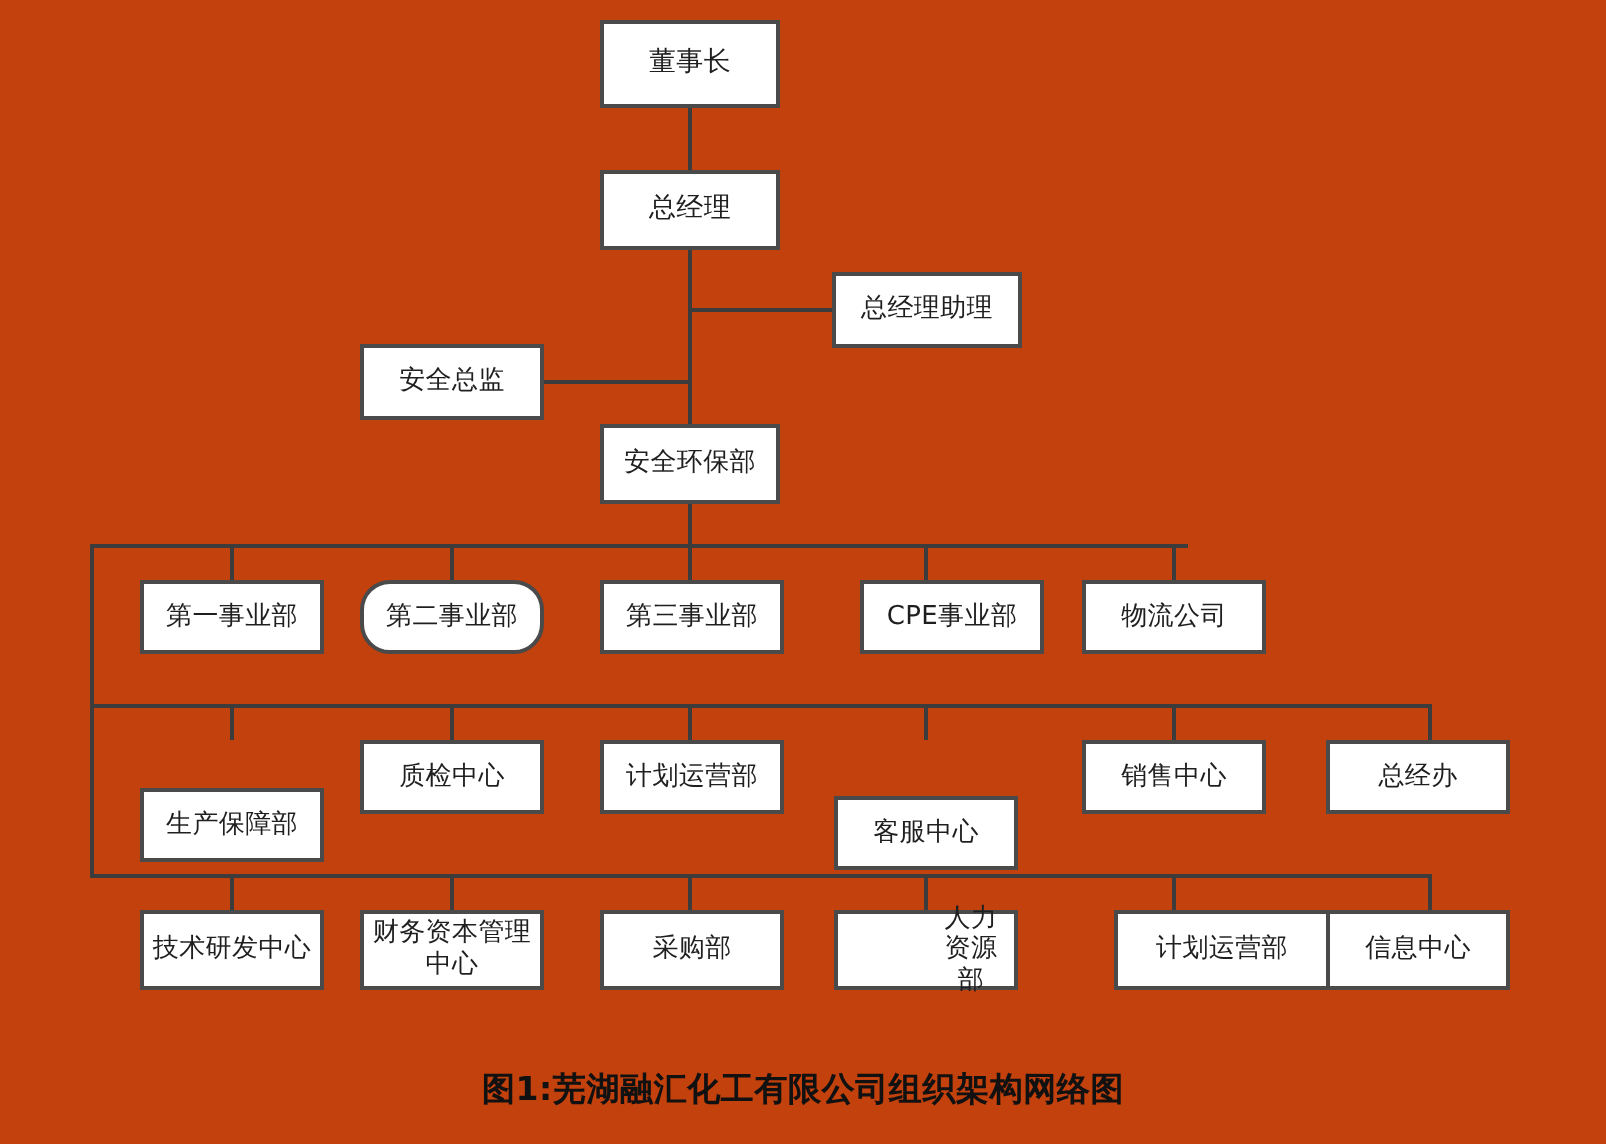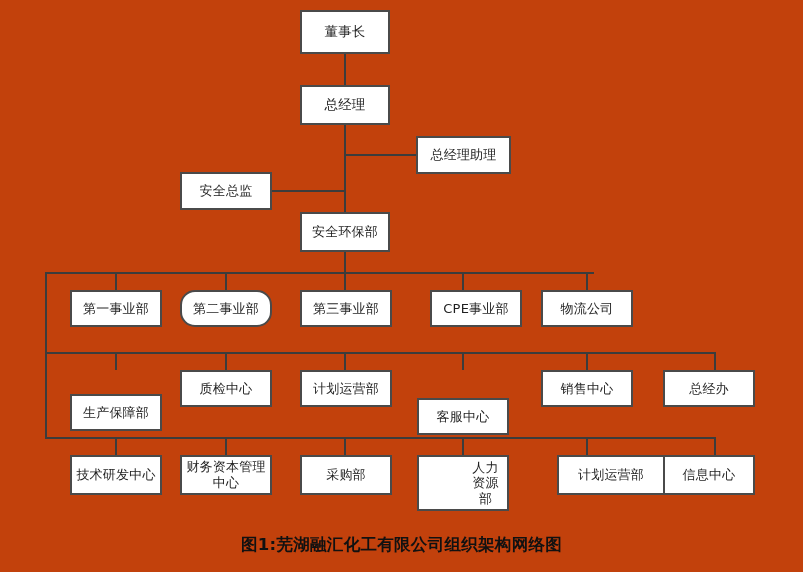--- a/index.html
+++ b/index.html
@@ -170,21 +170,21 @@
 
   <div class="node" style="left:70px; top:455px; width:92px; height:40px;">
     <span>技术研发中心</span>
   </div>
   <div class="node wrap" style="left:180px; top:455px; width:92px; height:40px;">
     <span>财务资本管理中心</span>
   </div>
   <div class="node" style="left:300px; top:455px; width:92px; height:40px;">
     <span>采购部</span>
   </div>
-  <div class="node" style="left:417px; top:455px; width:92px; height:56px;padding-left:48px;">
+  <div class="node" style="left:417px; top:455px; width:92px; height:40px;padding-left:48px;">
     <span>人力资源部</span>
   </div>
   <div class="node" style="left:541px; top:455px; width:108px; height:40px;margin-left:16px;">
     <span>计划运营部</span>
   </div>
   <div class="node" style="left:663px; top:455px; width:92px; height:40px;">
     <span>信息中心</span>
   </div>
 
   <div id="caption">图1:芜湖融汇化工有限公司组织架构网络图</div>

